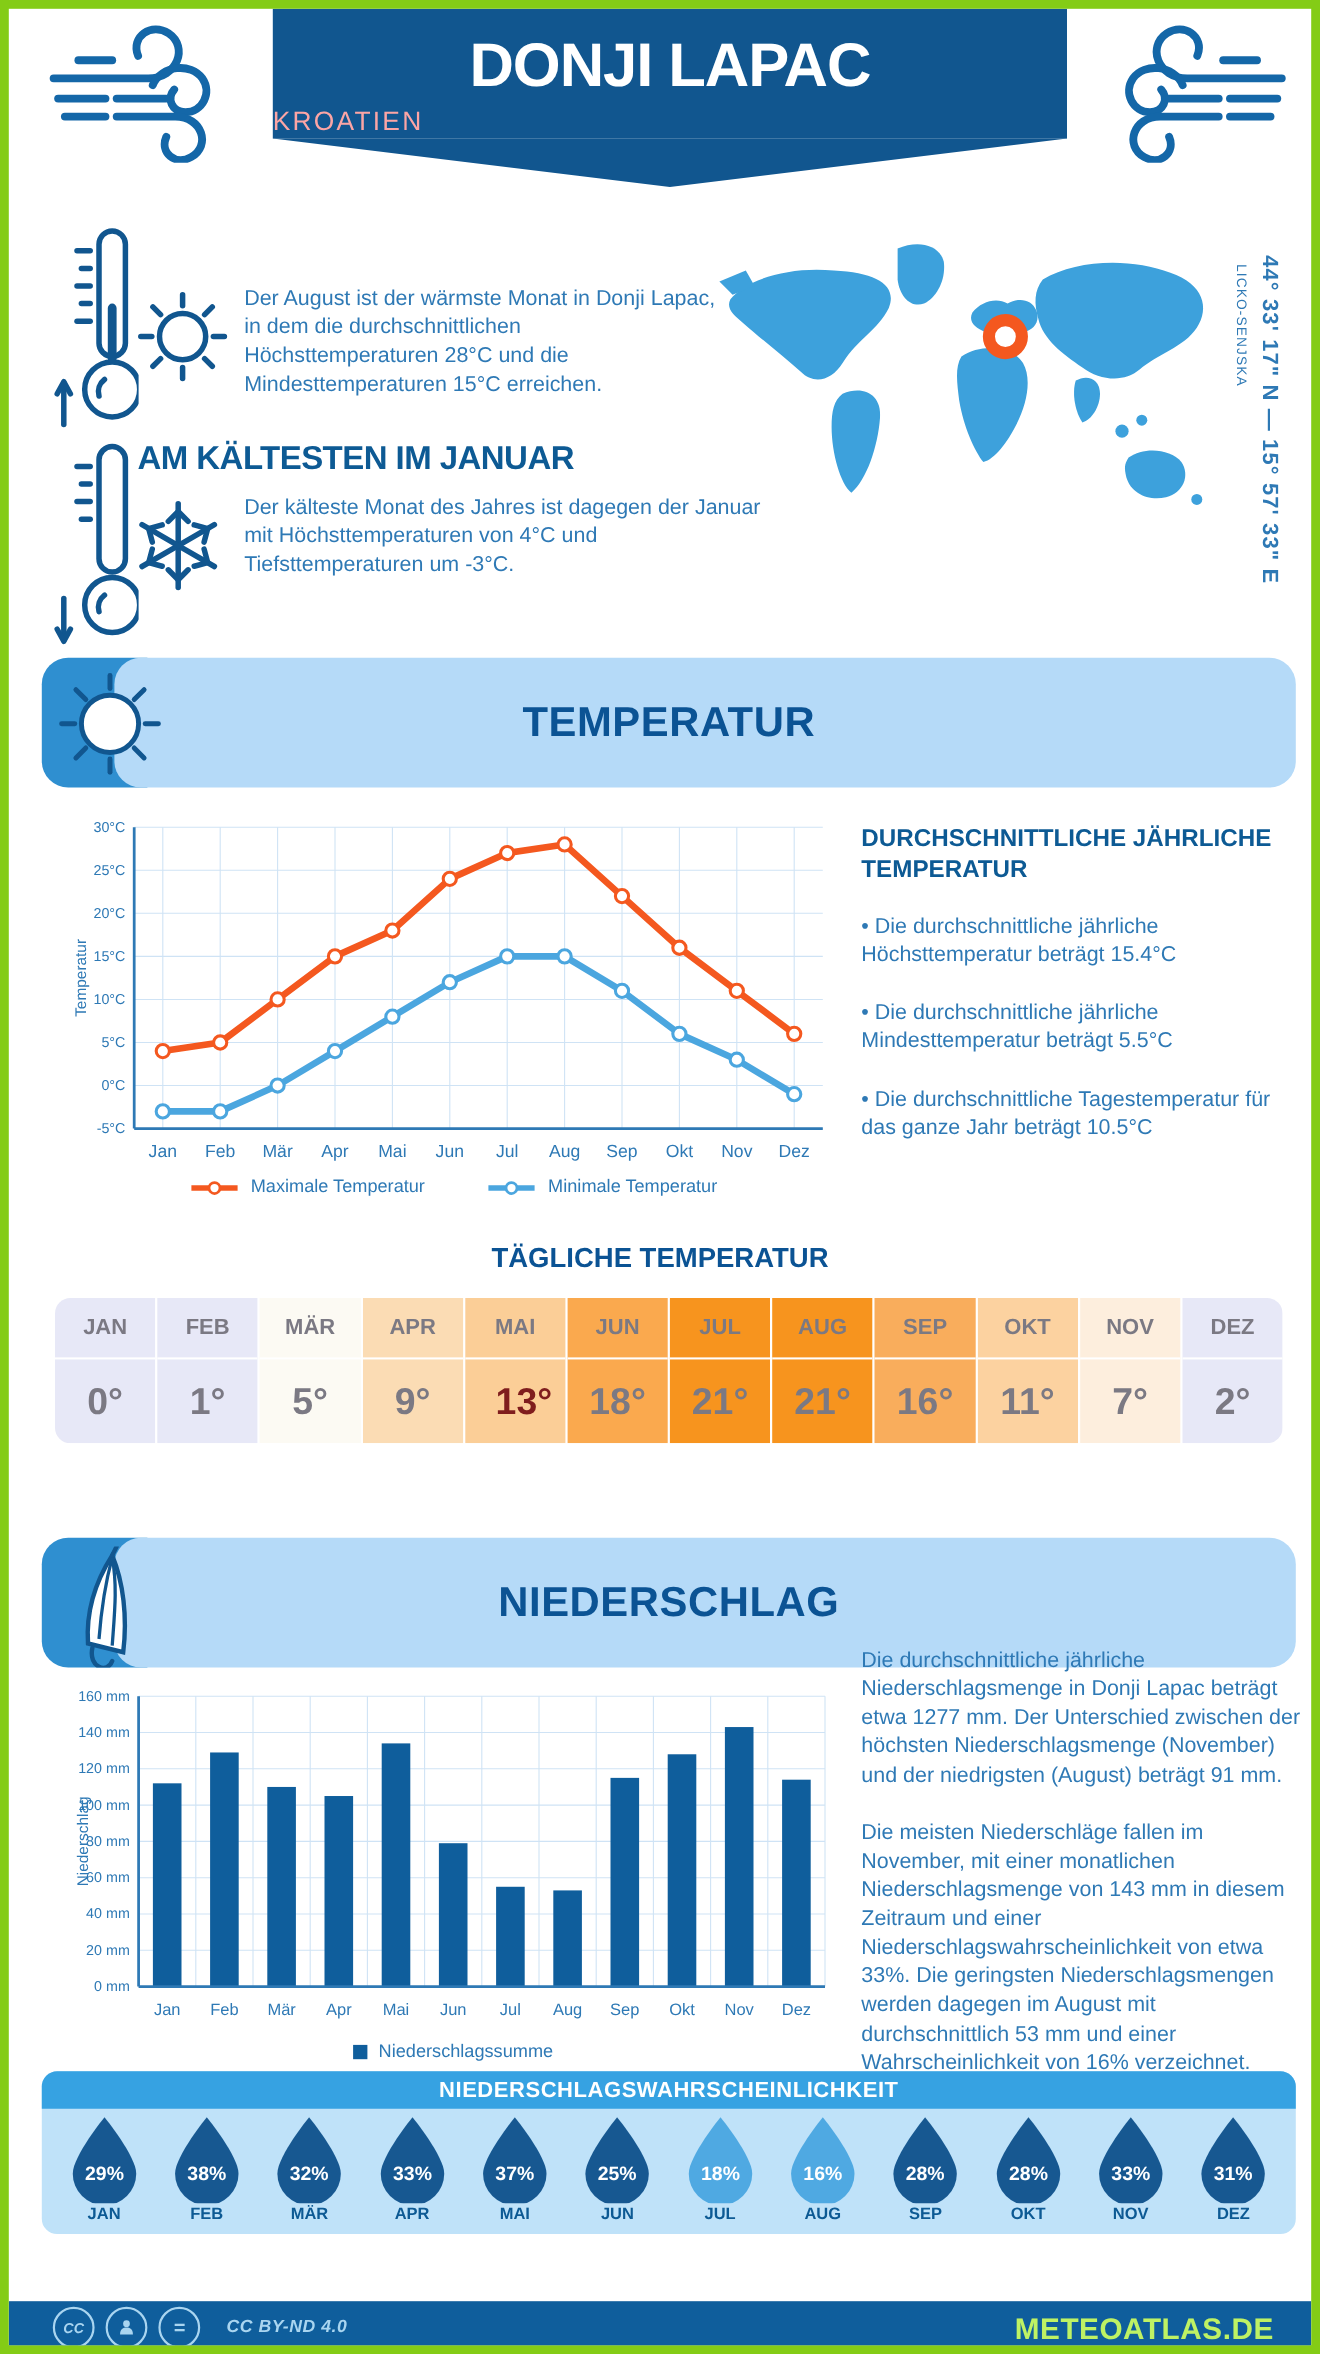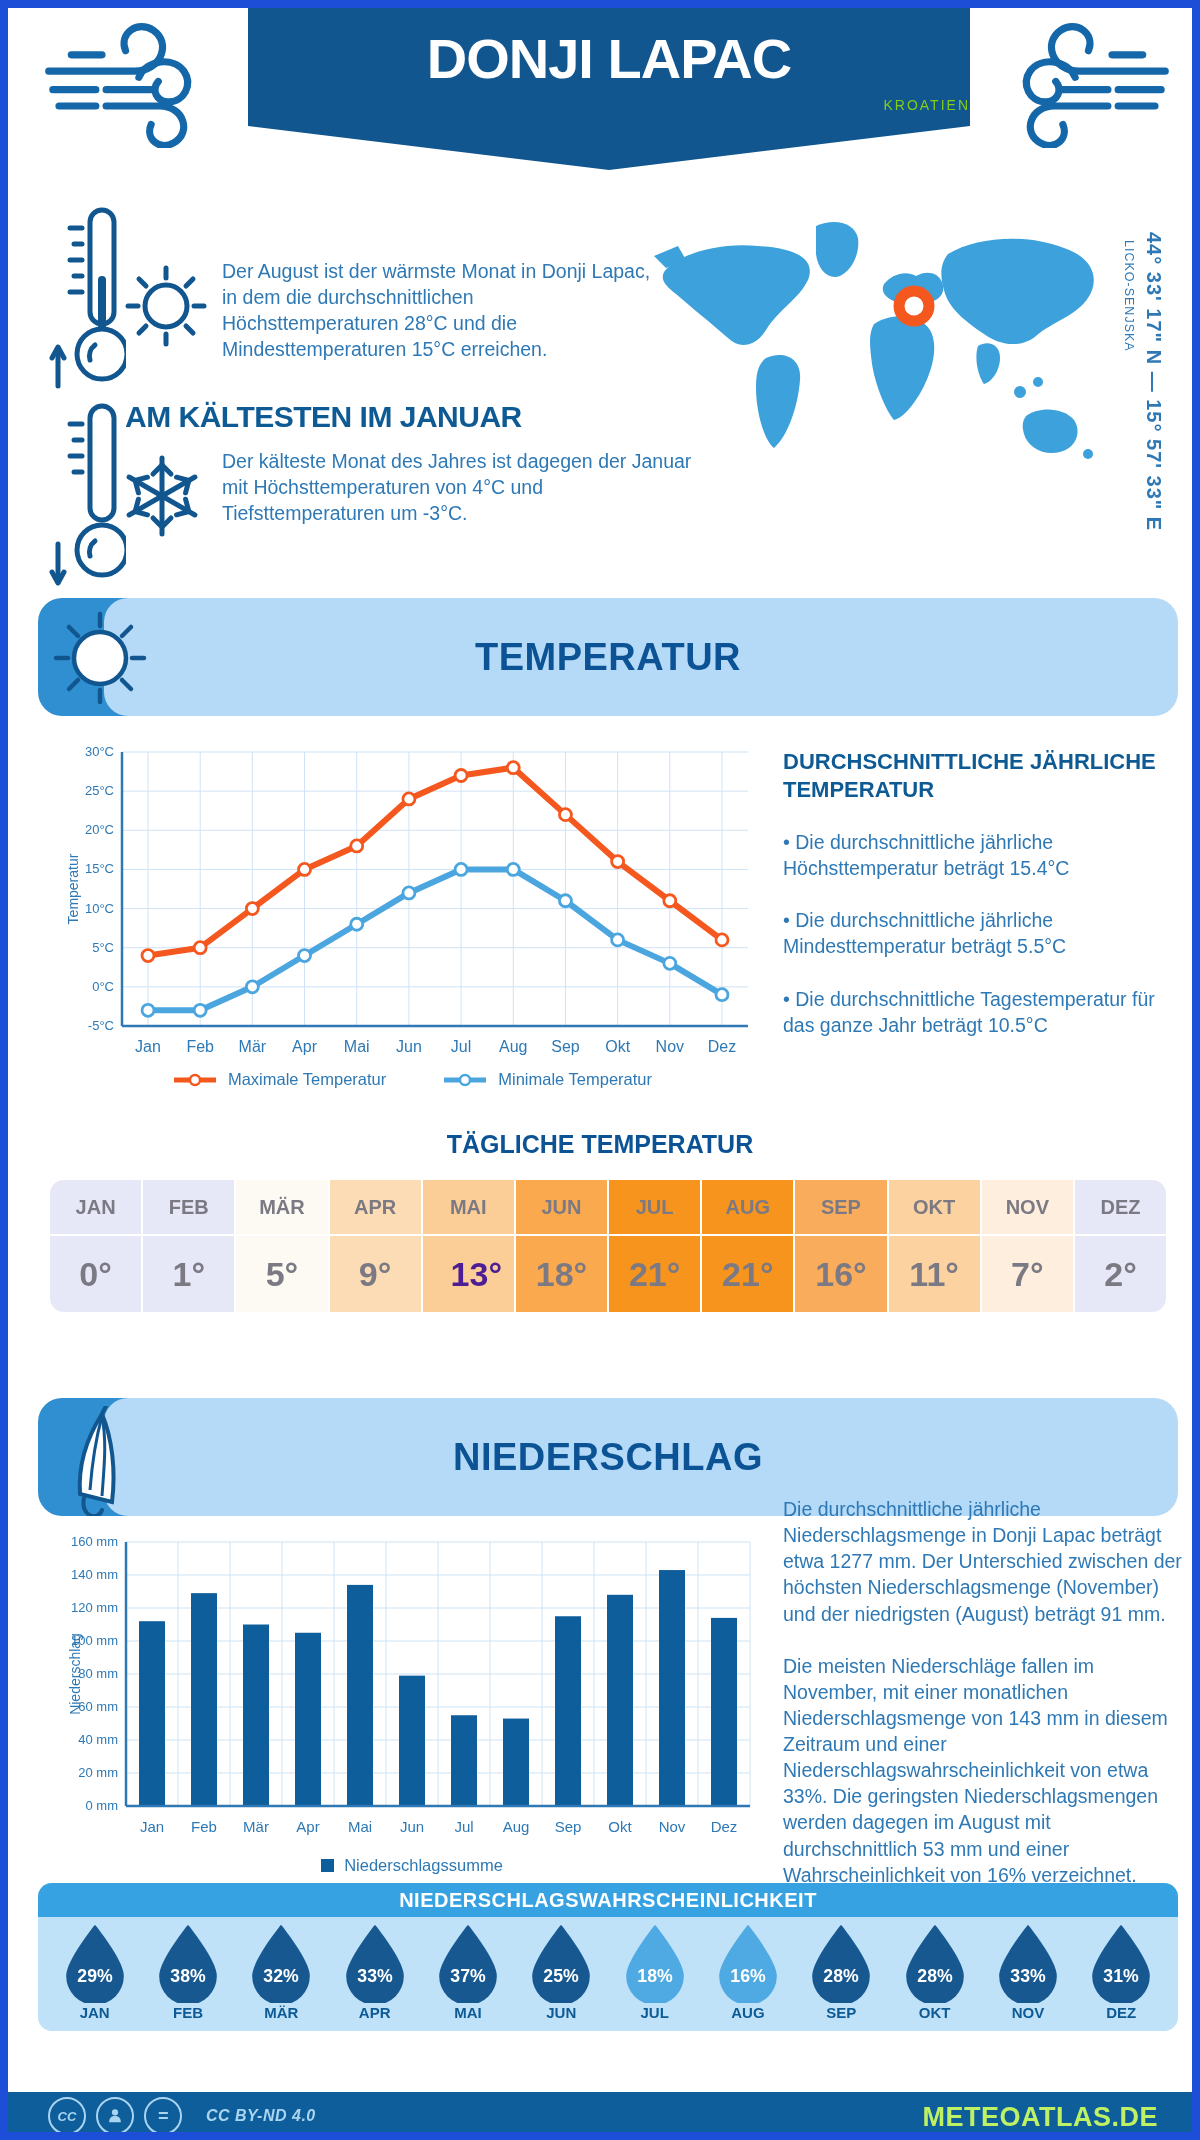--- a/index.html
+++ b/index.html
@@ -1,24 +1,24 @@
 <!DOCTYPE html>
 <html><head>
 <meta charset="utf-8">
 <style>
   html,body{margin:0;padding:0;background:#fff;}
   .page{position:relative;width:1200px;height:2140px;background:#fff;
-        border:8px solid #1d4ed8;box-sizing:border-box;overflow:hidden;
+        border:8px solid #84cc16;box-sizing:border-box;overflow:hidden;
         font-family:"Liberation Sans",sans-serif;}
   .abs{position:absolute;}
   
   .banner-top{left:240px;top:0;width:722px;height:118px;background:#11568f;}
   .banner-title{width:100%;text-align:center;color:#fff;font-weight:700;font-size:56px;
                 letter-spacing:-1px;margin-top:18px;}
-  .banner-sub{width:100%;text-align:right;color:#84cc16;font-size:14px;letter-spacing:2px;margin-top:6px;}
+  .banner-sub{width:100%;text-align:left;color:#fca5a5;font-size:24px;letter-spacing:2px;margin-top:6px;}
   .banner-chevron{left:240px;top:118px;width:0;height:0;border-left:361px solid transparent;
                   border-right:361px solid transparent;border-top:44px solid #11568f;}
   .wind{width:175px;height:128px;}
   .wind path{fill:none;stroke:#1467a8;stroke-width:7;stroke-linecap:round;}
   .wind-right{transform:scaleX(-1);}
   
   .blk-heading{color:#0d5a94;font-weight:700;font-size:30px;letter-spacing:-0.5px;}
   .blk-text{color:#2e79b5;font-size:19.5px;line-height:1.34;}
   .oicon path,.oicon line,.oicon circle,.oicon rect{fill:none;stroke:#11568f;stroke-width:5;
         stroke-linecap:round;stroke-linejoin:round;}
@@ -314,21 +314,21 @@
       <div class="dt-col">
         <div class="dt-head" style="background: rgb(252, 250, 243); color: rgb(123, 121, 131);">MÄR</div>
         <div class="dt-val" style="background: rgb(252, 250, 243); color: rgb(123, 121, 131);">5°</div>
       </div>
       <div class="dt-col">
         <div class="dt-head" style="background: rgb(251, 220, 180); color: rgb(123, 121, 131);">APR</div>
         <div class="dt-val" style="background: rgb(251, 220, 180); color: rgb(123, 121, 131);">9°</div>
       </div>
       <div class="dt-col">
         <div class="dt-head" style="background: rgb(251, 206, 151); color: rgb(123, 121, 131);">MAI</div>
-        <div class="dt-val" style="background: rgb(251, 206, 151); color: #4c1d95; padding-left: 16px;">13°</div>
+        <div class="dt-val" style="background: rgb(251, 206, 151); color: #7f1d1d; padding-left: 16px;">13°</div>
       </div>
       <div class="dt-col">
         <div class="dt-head" style="background: rgb(250, 169, 78); color: rgb(123, 121, 131);">JUN</div>
         <div class="dt-val" style="background: rgb(250, 169, 78); color: rgb(123, 121, 131);">18°</div>
       </div>
       <div class="dt-col">
         <div class="dt-head" style="background: rgb(247, 148, 30); color: rgb(123, 121, 131);">JUL</div>
         <div class="dt-val" style="background: rgb(247, 148, 30); color: rgb(123, 121, 131);">21°</div>
       </div>
       <div class="dt-col">

